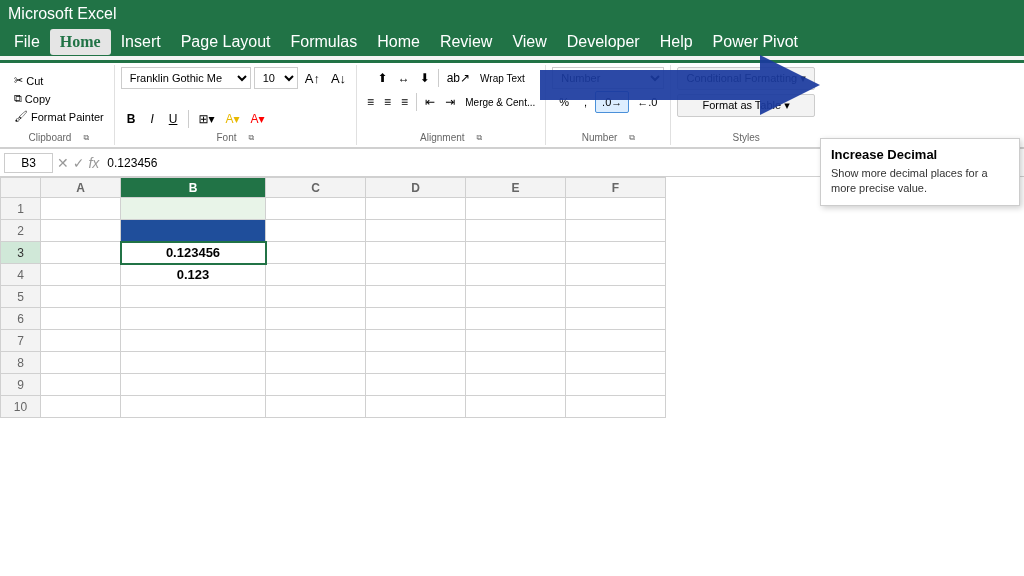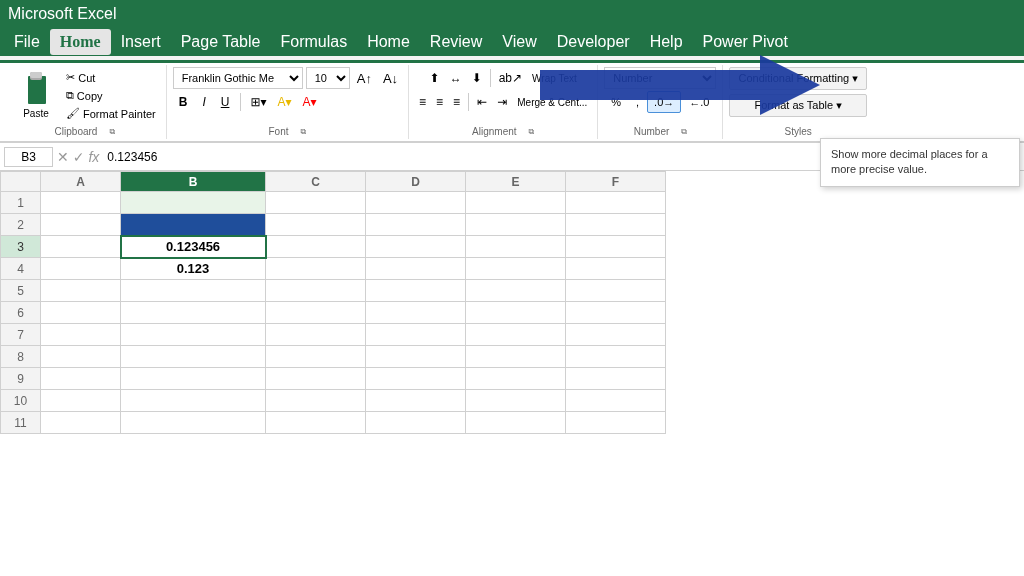--- a/index.html
+++ b/index.html
@@ -102,21 +102,21 @@
       padding: 2px 4px;
       cursor: pointer;
       border-radius: 2px;
       font-size: 11px;
       white-space: nowrap;
     }
 
     
     .font-group .ribbon-group-content {
       flex-direction: column;
-      gap: 2px;
+      gap: 19px;
       align-items: flex-start;
     }
     .font-row {
       display: flex;
       align-items: center;
       gap: 3px;
     }
     .font-select {
       border: 1px solid #ccc;
       background: white;
@@ -357,45 +357,35 @@
 <body>
 
 <div class="title-bar">
   <span style="font-size:16px; color:white;">Microsoft Excel</span>
 </div>
 
 <div class="menu-bar">
   <div class="menu-item">File</div>
   <div class="menu-item active">Home</div>
   <div class="menu-item">Insert</div>
-  <div class="menu-item">Page Table</div>
+  <div class="menu-item">Page Layout</div>
   <div class="menu-item">Formulas</div>
   <div class="menu-item">Home</div>
   <div class="menu-item">Review</div>
   <div class="menu-item">View</div>
   <div class="menu-item">Developer</div>
   <div class="menu-item">Help</div>
   <div class="menu-item">Power Pivot</div>
 </div>
 
 <div class="ribbon">
   <div class="ribbon-content">
 
     <div class="ribbon-group clipboard-group">
       <div class="ribbon-group-content">
-        <div class="paste-btn">
-          <div style="width:36px;height:36px;display:flex;align-items:center;justify-content:center;">
-            <svg width="32" height="36" viewBox="0 0 32 36">
-              <rect x="8" y="4" width="18" height="28" rx="1" fill="#217346"></rect>
-              <rect x="10" y="0" width="12" height="8" rx="2" fill="#aaa"></rect>
-              <rect x="10" y="0" width="12" height="6" rx="2" fill="#ccc"></rect>
-            </svg>
-          </div>
-          <span style="font-size:10px;">Paste</span>
-        </div>
         <div class="small-buttons-col">
           <div class="small-ribbon-btn">
             <span>✂</span>
             <span>Cut</span>
           </div>
           <div class="small-ribbon-btn">
             <span>⧉</span>
             <span>Copy</span>
           </div>
           <div class="small-ribbon-btn">
@@ -498,20 +488,21 @@
   </div>
 </div>
 
 <div class="arrow-overlay">
   <svg class="big-arrow" viewBox="0 0 280 60" xmlns="http://www.w3.org/2000/svg">
     <polygon points="0,15 220,15 220,0 280,30 220,60 220,45 0,45" fill="#1a3a9e" opacity="0.92"></polygon>
   </svg>
 </div>
 
 <div class="tooltip-box">
+  <div class="tooltip-title">Increase Decimal</div>
   <div class="tooltip-desc">Show more decimal places for a more precise value.</div>
 </div>
 
 <div class="formula-bar">
   <div class="cell-ref-box">B3</div>
   <div class="formula-dividers">
     <span style="cursor:pointer;">✕</span>
     <span style="cursor:pointer;">✓</span>
     <span style="font-style:italic;cursor:pointer;">fx</span>
   </div>
@@ -625,25 +616,16 @@
         </tr>
         <tr>
           <td class="row-header">10</td>
           <td class="cell"></td>
           <td class="cell"></td>
           <td class="cell"></td>
           <td class="cell"></td>
           <td class="cell"></td>
           <td class="cell"></td>
         </tr>
-        <tr>
-          <td class="row-header">11</td>
-          <td class="cell"></td>
-          <td class="cell"></td>
-          <td class="cell"></td>
-          <td class="cell"></td>
-          <td class="cell"></td>
-          <td class="cell"></td>
-        </tr>
       </tbody>
     </table>
   </div>
 </div>
 
 </body></html>

